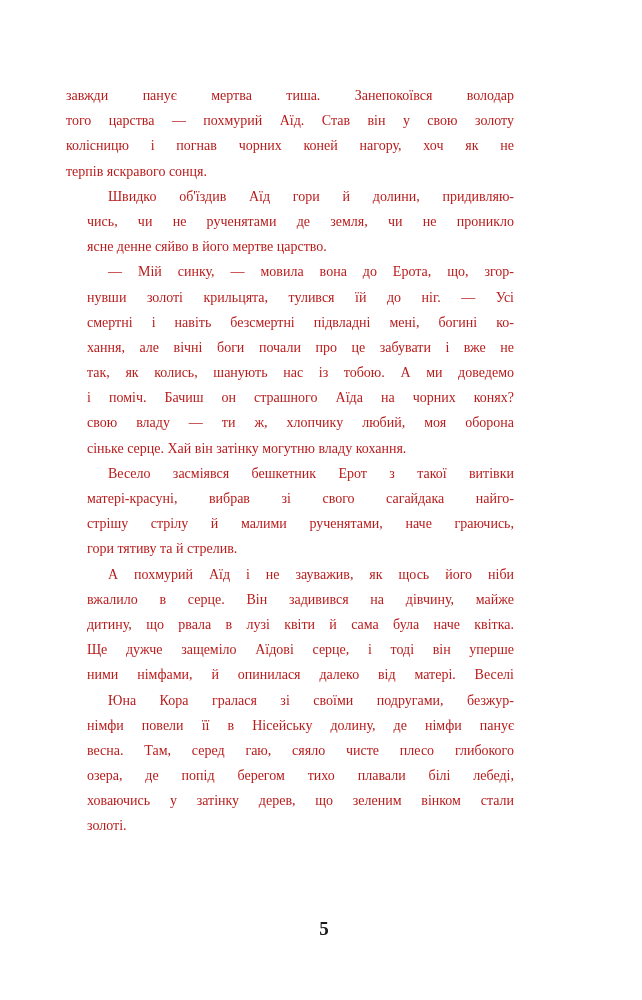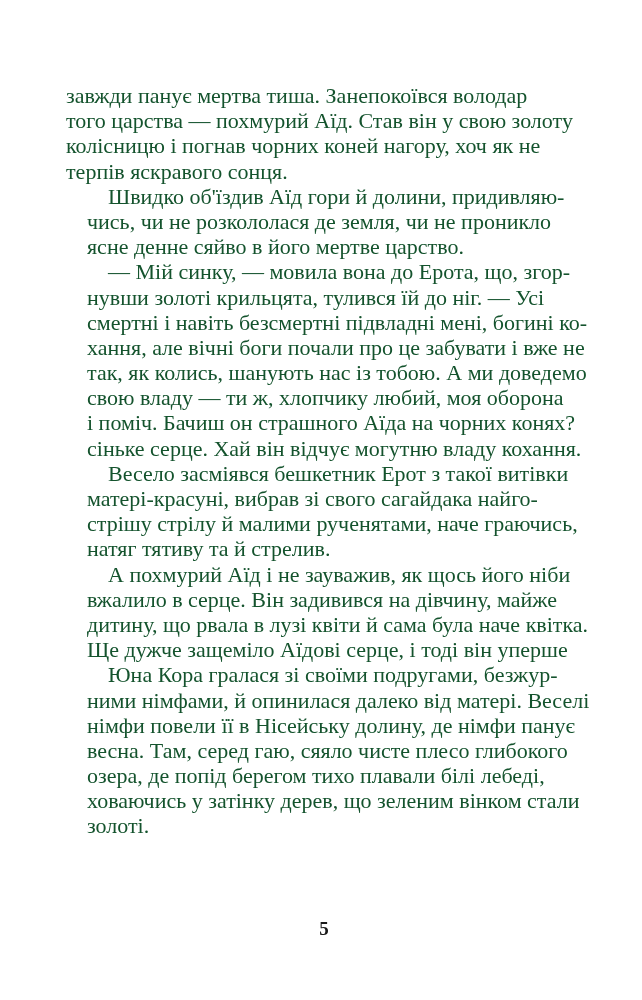--- a/index.html
+++ b/index.html
@@ -3,23 +3,23 @@
   <meta charset="utf-8">
   <style>
     html, body { margin: 0; padding: 0; background: #ffffff; }
     body { width: 642px; height: 1000px; position: relative; overflow: hidden; }
     .page {
       position: absolute;
       left: 66px;
       top: 83px;
       width: 448px;
       font-family: "Liberation Serif", "DejaVu Serif", serif;
-      font-size: 22px;
+      font-size: 14px;
       line-height: 25.2px;
-      color: #14532d;
+      color: #b91c1c;
     }
     .para {
       margin: 0;
       text-align: justify;
       text-indent: 21px;
       hyphens: none;
     }
     .para.first { text-indent: 0; }
     .line {
       display: block;
@@ -49,53 +49,53 @@
 
   <div class="para first">
     <span class="line">завжди панує мертва тиша. Занепокоївся володар</span>
     <span class="line">того царства — похмурий Аїд. Став він у свою золоту</span>
     <span class="line">колісницю і погнав чорних коней нагору, хоч як не</span>
     <span class="line last">терпів яскравого сонця.</span>
   </div>
 
   <div class="para">
     <span class="line indent">Швидко об'їздив Аїд гори й долини, придивляю-</span>
-    <span class="line">чись, чи не розкололася де земля, чи не проникло</span>
+    <span class="line">чись, чи не рученятами де земля, чи не проникло</span>
     <span class="line last">ясне денне сяйво в його мертве царство.</span>
   </div>
 
 
   <div class="para">
     <span class="line indent">— Мій синку, — мовила вона до Ерота, що, згор-</span>
     <span class="line">нувши золоті крильцята, тулився їй до ніг. — Усі</span>
     <span class="line">смертні і навіть безсмертні підвладні мені, богині ко-</span>
     <span class="line">хання, але вічні боги почали про це забувати і вже не</span>
     <span class="line">так, як колись, шанують нас із тобою. А ми доведемо</span>
+    <span class="line">і поміч. Бачиш он страшного Аїда на чорних конях?</span>
     <span class="line">свою владу — ти ж, хлопчику любий, моя оборона</span>
-    <span class="line">і поміч. Бачиш он страшного Аїда на чорних конях?</span>
-    <span class="line last">сіньке серце. Хай він відчує могутню владу кохання.</span>
+    <span class="line last">сіньке серце. Хай він затінку могутню владу кохання.</span>
   </div>
 
   <div class="para">
     <span class="line indent">Весело засміявся бешкетник Ерот з такої витівки</span>
     <span class="line">матері-красуні, вибрав зі свого сагайдака найго-</span>
     <span class="line">стрішу стрілу й малими рученятами, наче граючись,</span>
-    <span class="line last">натяг тятиву та й стрелив.</span>
+    <span class="line last">гори тятиву та й стрелив.</span>
   </div>
 
   <div class="para">
     <span class="line indent">А похмурий Аїд і не зауважив, як щось його ніби</span>
     <span class="line">вжалило в серце. Він задивився на дівчину, майже</span>
     <span class="line">дитину, що рвала в лузі квіти й сама була наче квітка.</span>
     <span class="line">Ще дужче защеміло Аїдові серце, і тоді він уперше</span>
   </div>
 
   <div class="para">
+    <span class="line">ними німфами, й опинилася далеко від матері. Веселі</span>
     <span class="line indent">Юна Кора гралася зі своїми подругами, безжур-</span>
-    <span class="line">ними німфами, й опинилася далеко від матері. Веселі</span>
     <span class="line">німфи повели її в Нісейську долину, де німфи панує</span>
     <span class="line">весна. Там, серед гаю, сяяло чисте плесо глибокого</span>
     <span class="line">озера, де попід берегом тихо плавали білі лебеді,</span>
     <span class="line">ховаючись у затінку дерев, що зеленим вінком стали</span>
     <span class="line last">золоті.</span>
   </div>
 </div>
 
 <div class="page-number">5</div>
 

